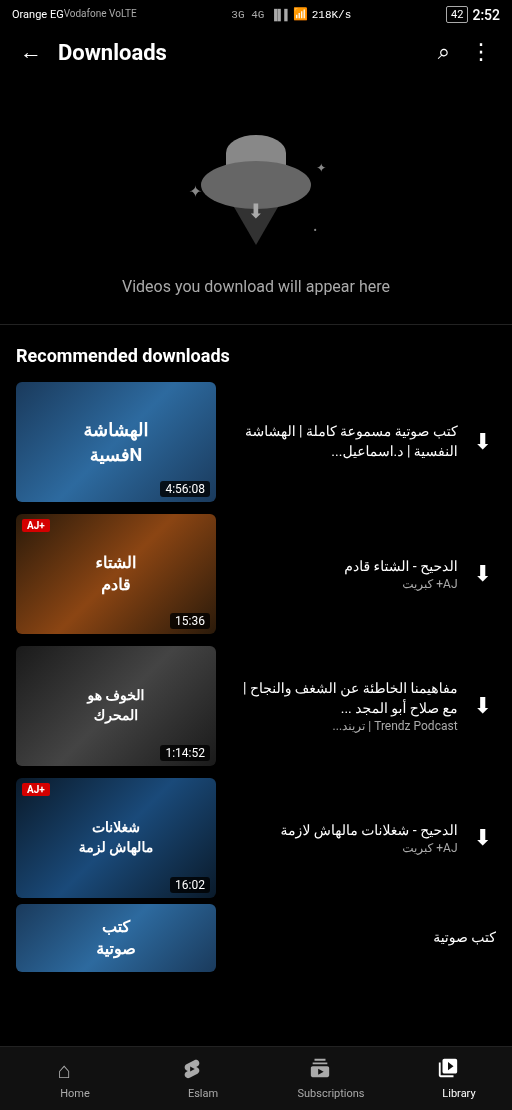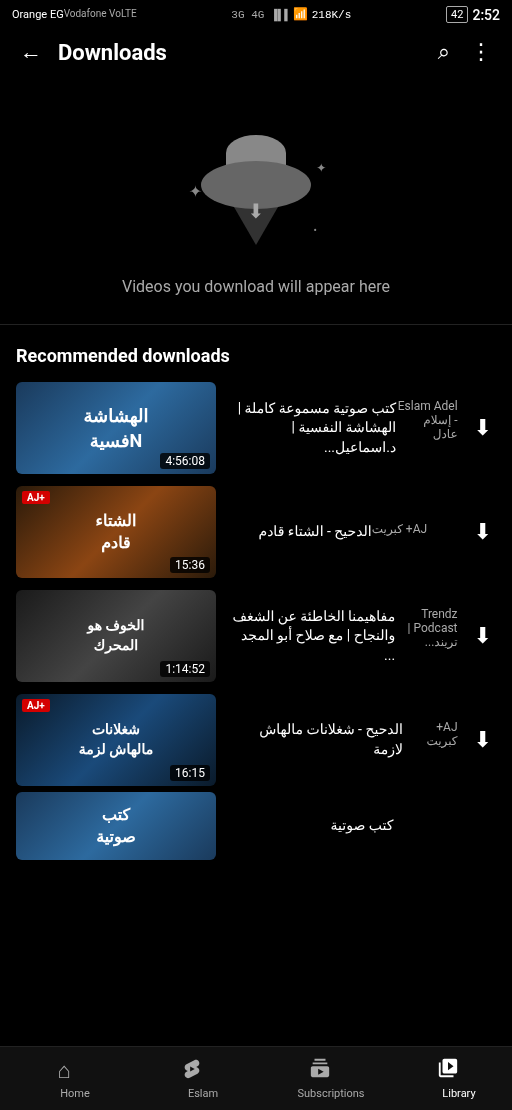--- a/index.html
+++ b/index.html
@@ -141,21 +141,21 @@
       display: flex;
       align-items: center;
       padding: 6px 16px;
       gap: 12px;
       cursor: pointer;
     }
     .thumbnail-wrap {
       position: relative;
       width: 200px;
       min-width: 200px;
-      height: 92px;
+      height: 120px;
       background: #222;
       border-radius: 6px;
       overflow: hidden;
     }
     .duration-badge {
       position: absolute;
       bottom: 5px;
       right: 6px;
       background: rgba(0,0,0,0.8);
       color: #fff;
@@ -179,21 +179,21 @@
       border: none;
       color: #fff;
       cursor: pointer;
       font-size: 22px;
       padding: 4px;
       margin-left: auto;
       flex-shrink: 0;
     }
     .video-info-row {
       display: flex;
-      flex-direction: row;
+      flex-direction: column;
       flex: 1;
       justify-content: center;
     }
 
     
     .thumb-1 {
       background: linear-gradient(135deg, #1a3a5c 0%, #2d6a9f 50%, #1a3a5c 100%);
       display: flex;
       align-items: center;
       justify-content: center;
@@ -372,21 +372,20 @@
 <div>
   <div class="section-title">Recommended downloads</div>
   <div class="video-list">
 
     <div class="video-item">
       <div class="thumbnail-wrap thumb-1">
         <span class="duration-badge">4:56:08</span>
       </div>
       <div class="video-info-row">
         <span class="video-title">كتب صوتية مسموعة كاملة | الهشاشة النفسية | د.اسماعيل...</span>
-        <span class="video-channel">Eslam Adel - إسلام عادل</span>
       </div>
       <button class="download-btn">⬇</button>
     </div>
 
     <div class="video-item">
       <div class="thumbnail-wrap thumb-2">
         <span class="aj-badge">AJ+</span>
         <span class="duration-badge">15:36</span>
       </div>
       <div class="video-info-row">
@@ -403,21 +402,21 @@
       <div class="video-info-row">
         <span class="video-title">مفاهيمنا الخاطئة عن الشغف والنجاح | مع صلاح أبو المجد ...</span>
         <span class="video-channel">Trendz Podcast | تريند...</span>
       </div>
       <button class="download-btn">⬇</button>
     </div>
 
     <div class="video-item">
       <div class="thumbnail-wrap thumb-4">
         <span class="aj-badge">AJ+</span>
-        <span class="duration-badge">16:15</span>
+        <span class="duration-badge">16:02</span>
       </div>
       <div class="video-info-row">
         <span class="video-title">الدحيح - شغلانات مالهاش لازمة</span>
         <span class="video-channel">AJ+ كبريت</span>
       </div>
       <button class="download-btn">⬇</button>
     </div>
 
     <div class="video-item partial-item">
       <div class="thumbnail-wrap thumb-5" style="height:68px;">

